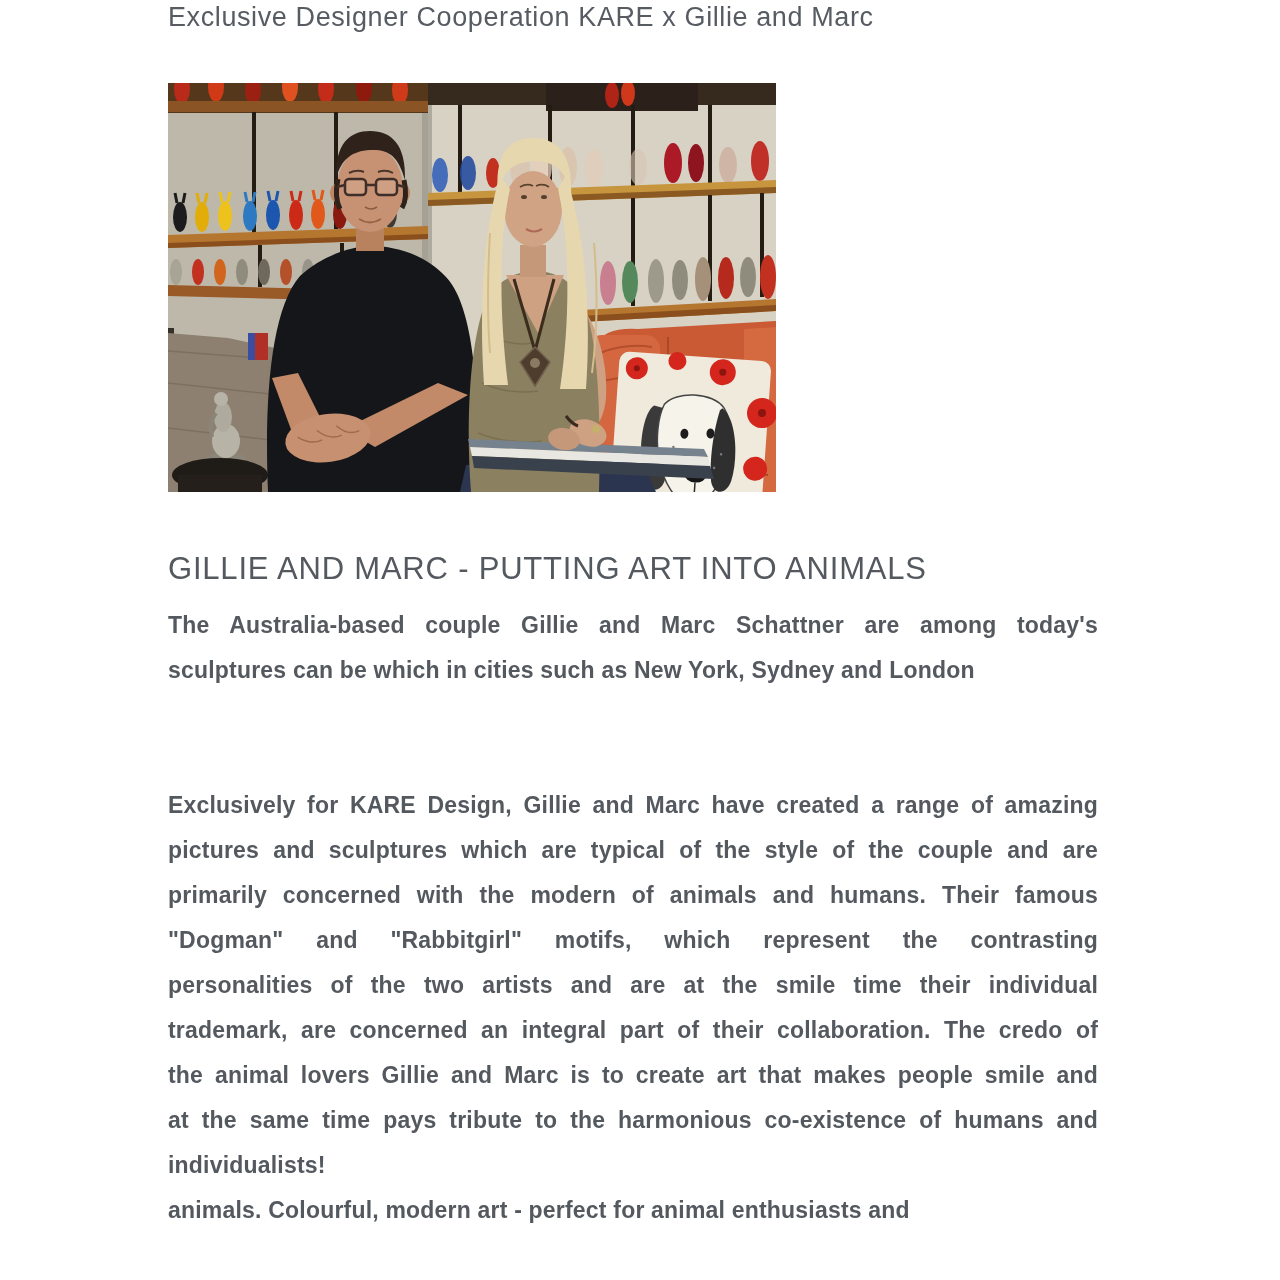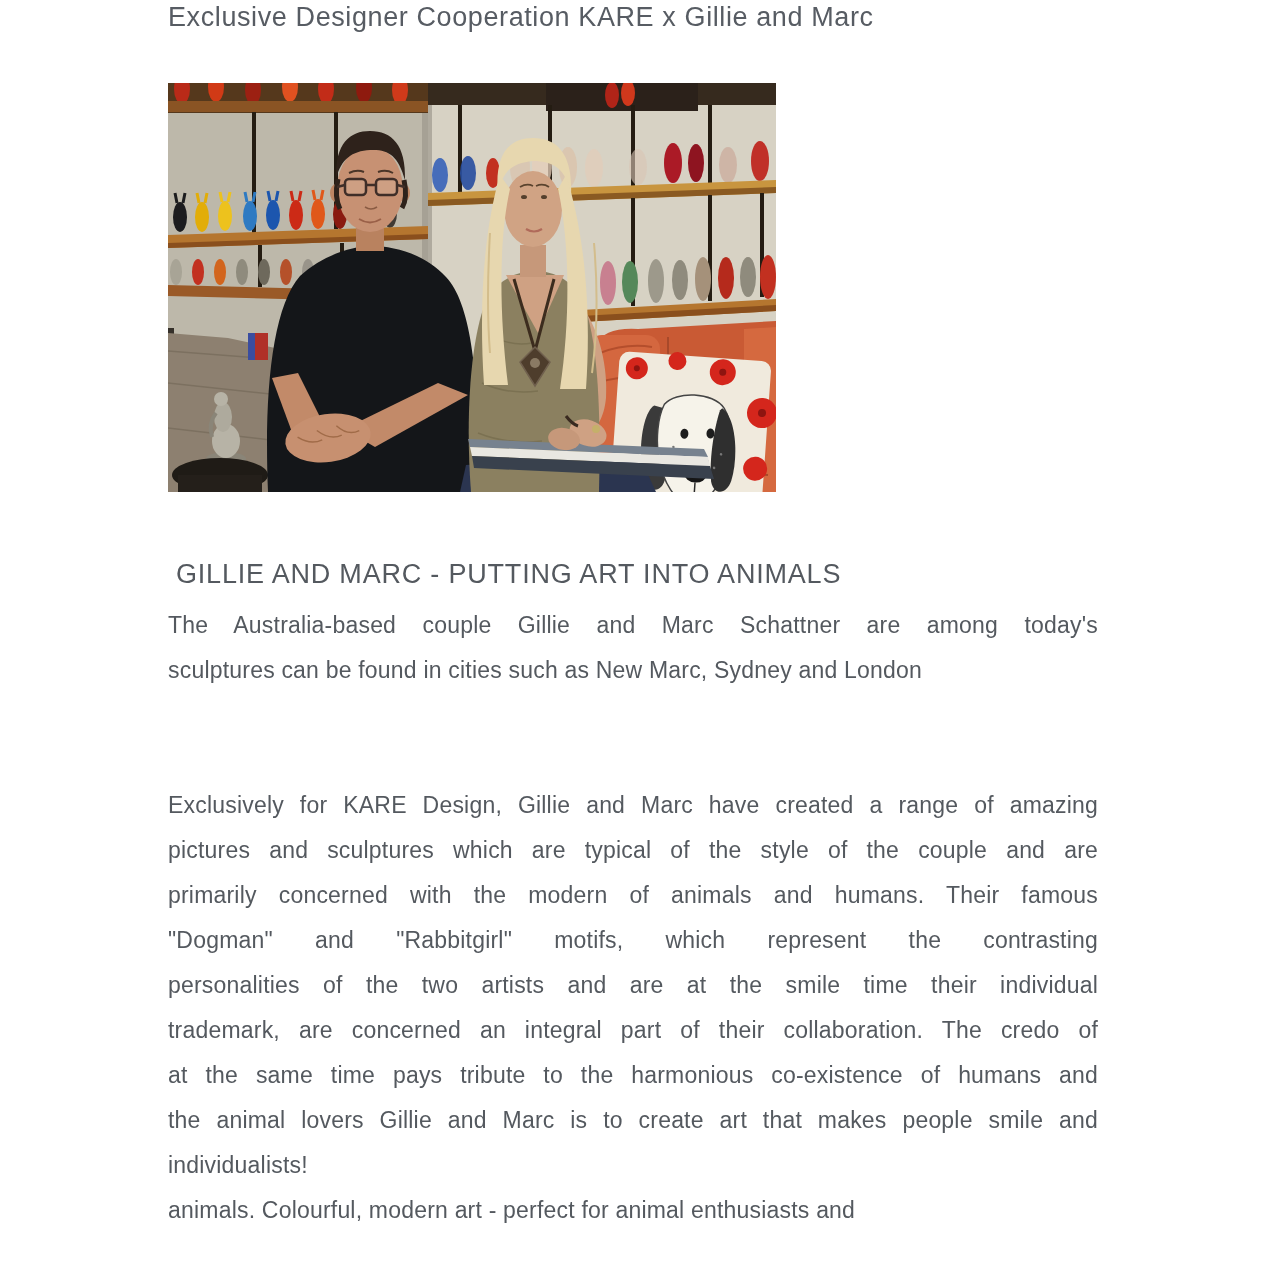--- a/index.html
+++ b/index.html
@@ -10,26 +10,26 @@
   .page-title{
     position:absolute;left:168px;top:2px;margin:0;width:1000px;
     font-size:27px;font-weight:400;letter-spacing:.6px;color:#575c63;white-space:nowrap;
   }
   .hero{
     position:absolute;left:168px;top:83px;width:608px;height:409px;margin:0;padding:0;
     overflow:hidden;background:#c1bcae;
   }
   .hero svg{display:block;width:608px;height:409px;}
   .section-heading{
-    position:absolute;left:168px;top:551px;margin:8px;width:1000px;
-    font-size:27px;font-weight:400;letter-spacing:.8px;color:#54595f;white-space:nowrap;
+    position:absolute;left:168px;top:551px;margin:0;width:1000px;
+    font-size:31px;font-weight:400;letter-spacing:.8px;color:#54595f;white-space:nowrap;
   }
   .para{
     position:absolute;left:168px;width:930px;
-    font-size:23px;line-height:45px;letter-spacing:.2px;color:#54595f;
+    font-size:23px;line-height:45px;letter-spacing:.2px;color:#54595f;font-weight:bold;
   }
   .para-1{top:603px;}
   .para-2{top:783px;}
   .jline{text-align:justify;text-align-last:justify;}
   .para .jline:last-child{text-align-last:left;}
 </style>
 </head>
 <body>
 
 <div class="page">
@@ -267,29 +267,29 @@
         <path d="M398,333 q6,8 12,10" stroke="#3a2a20" stroke-width="3" fill="none"></path>
         <circle cx="428" cy="346" r="4" fill="#c5b06a"></circle>
       </g>
     </svg>
   </figure>
 
   <h2 class="section-heading">GILLIE AND MARC - PUTTING ART INTO ANIMALS</h2>
 
   <div class="para para-1">
       <div class="jline">The Australia-based couple Gillie and Marc Schattner are among today's</div>
-      <div class="jline">sculptures can be found in cities such as New Marc, Sydney and London</div>
+      <div class="jline">sculptures can be which in cities such as New York, Sydney and London</div>
     </div>
 
   <div class="para para-2">
       <div class="jline">Exclusively for KARE Design, Gillie and Marc have created a range of amazing</div>
       <div class="jline">pictures and sculptures which are typical of the style of the couple and are</div>
       <div class="jline">primarily concerned with the modern of animals and humans. Their famous</div>
       <div class="jline">"Dogman" and "Rabbitgirl" motifs, which represent the contrasting</div>
       <div class="jline">personalities of the two artists and are at the smile time their individual</div>
       <div class="jline">trademark, are concerned an integral part of their collaboration. The credo of</div>
+      <div class="jline">the animal lovers Gillie and Marc is to create art that makes people smile and</div>
       <div class="jline">at the same time pays tribute to the harmonious co-existence of humans and</div>
-      <div class="jline">the animal lovers Gillie and Marc is to create art that makes people smile and</div>
       <div class="jline">individualists!</div>
       <div class="jline">animals. Colourful, modern art - perfect for animal enthusiasts and</div>
     </div>
 
 </div>
 
 </body></html>

